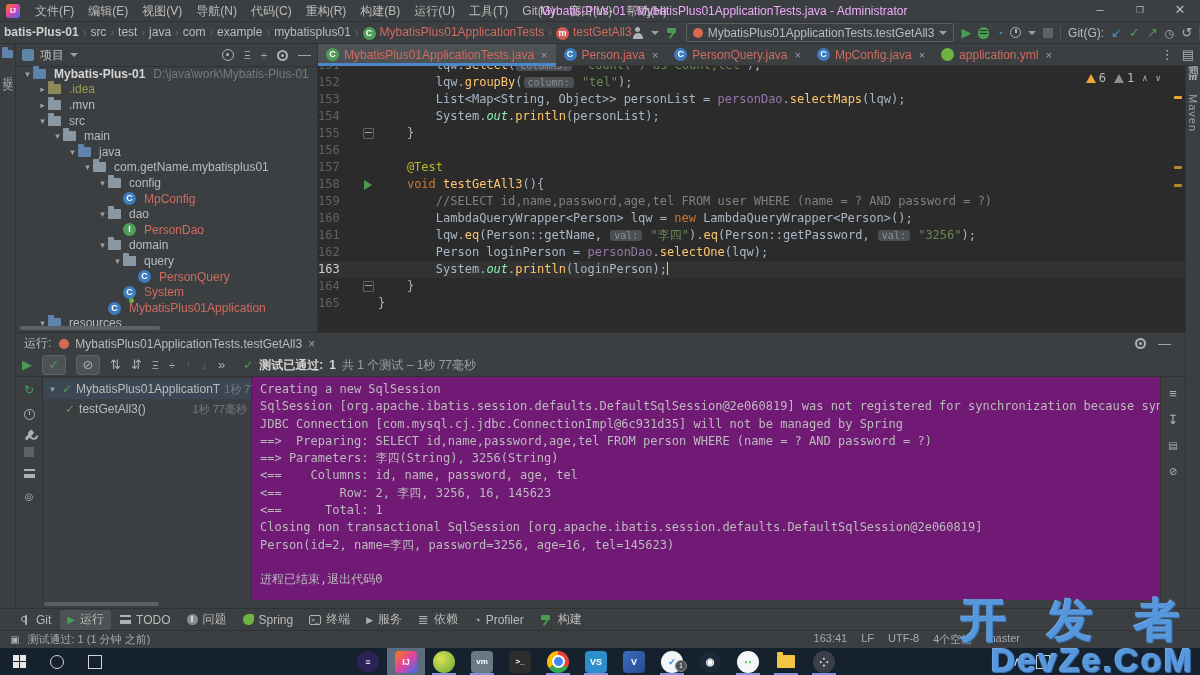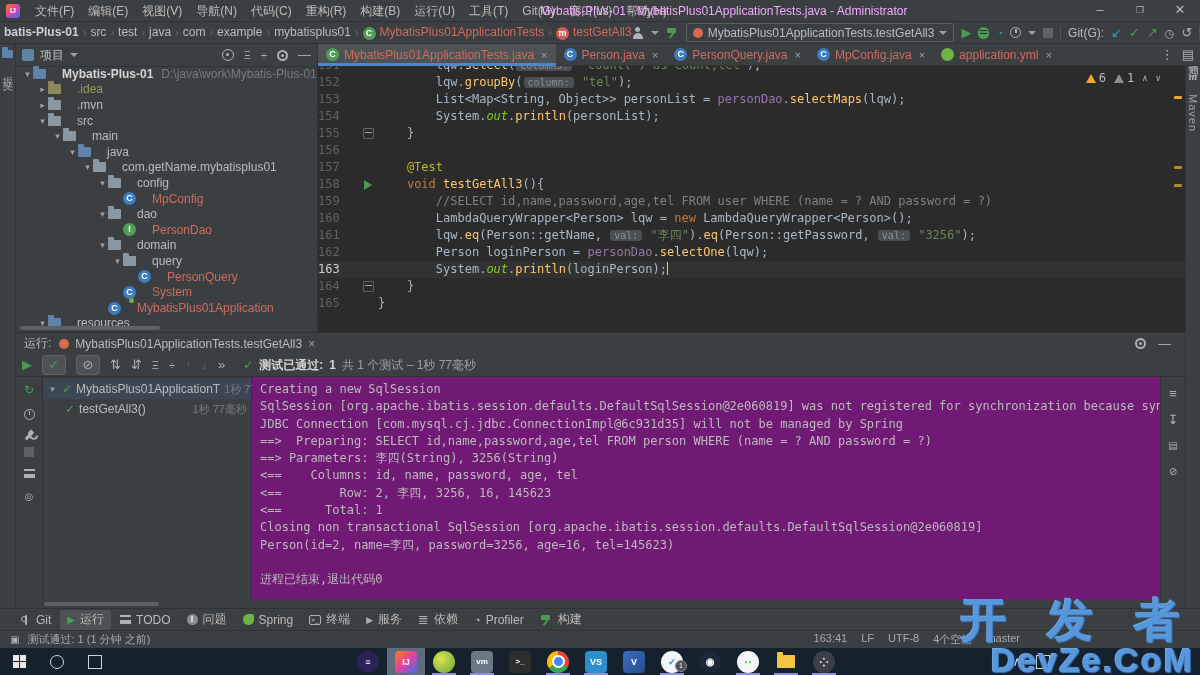--- a/index.html
+++ b/index.html
@@ -81,21 +81,21 @@
 
   .project-panel{position:absolute;left:16px;top:44px;width:302px;height:288px;background:#3c3f41;
     border-right:1px solid #323232;box-sizing:border-box;}
   .pp-header{height:22px;display:flex;align-items:center;gap:6px;padding:0 6px;border-bottom:1px solid #323232;}
   .pp-title{color:#bbbbbb;}
   .pp-sq{width:12px;height:12px;border-radius:2px;background:#6897bb;opacity:.8;}
   .pp-icons{margin-left:auto;display:flex;align-items:center;gap:10px;color:#afb1b3;}
   .tree{position:absolute;left:0;top:22px;right:0;bottom:0;overflow:hidden;}
   .tree-row{height:15.6px;display:flex;align-items:center;white-space:nowrap;cursor:default;}
   .tree-arrow{width:11px;text-align:center;color:#9da0a3;font-size:9px;flex:none;}
-  .tree-label{margin-left:16px;color:#bbbbbb;}
+  .tree-label{margin-left:8px;color:#bbbbbb;}
   .tree-label.bold{font-weight:bold;color:#d5d5d5;}
   .tree-path{margin-left:8px;color:#787b7e;}
   .salmon{color:#cf6b5f;}
   .tree-hscroll{position:absolute;left:4px;bottom:2px;width:140px;height:4px;border-radius:2px;background:#5e6163;}
 
   
   .tabsbar{position:absolute;left:318px;top:44px;width:882px;height:22px;background:#3c3f41;
     display:flex;align-items:stretch;border-bottom:1px solid #323232;box-sizing:border-box;}
   .etab{display:flex;align-items:center;gap:5px;padding:0 8px;color:#cf6b5f;position:relative;}
   .etab.active{background:#4e5254;}
@@ -108,21 +108,21 @@
   .code-line{position:relative;height:17px;line-height:17px;white-space:pre;font-size:12px;}
   .code-line.current{background:#323232;}
   .ln{display:inline-block;width:34px;text-align:left;color:#606366;padding-right:6px;}
   .code-line.current .ln{color:#d0d0d0;}
   .foldcol{display:inline-block;width:20px;text-align:center;}
   .fold-box{display:inline-block;width:9px;height:9px;border:1px solid #5f6264;border-radius:1px;position:relative;vertical-align:middle;}
   .fold-box::after{content:"";position:absolute;left:1px;right:1px;top:3px;height:1px;background:#9da0a3;}
   .run-gutter{display:inline-block;width:0;height:0;border-top:5px solid transparent;border-bottom:5px solid transparent;
     border-left:8px solid #499c54;vertical-align:middle;}
   .t-pln{color:#a9b7c6}.t-kw{color:#cc7832}.t-str{color:#6a8759}.t-cmt{color:#808080}
-  .t-ann{color:#bbb529}.t-mth{color:#ffc66d}.t-fld{color:#9876aa}.t-fldi{color:#84cc16;font-style:italic}
+  .t-ann{color:#bbb529}.t-mth{color:#ffc66d}.t-fld{color:#9876aa}.t-fldi{color:#86efac;font-style:italic}
   .t-inlay{background:#4b4e52;color:#8c9093;border-radius:3px;font-size:10px;padding:0 4px;margin:0 1px;}
   .caret{display:inline-block;width:1px;height:13px;background:#c8c8c8;vertical-align:-2px;}
   .editor-badges{position:absolute;right:24px;top:5px;display:flex;align-items:center;gap:8px;color:#bbbbbb;z-index:3;}
   .err-stripe{position:absolute;right:1px;top:0;width:12px;height:266px;}
   .stripe-mark{position:absolute;right:2px;width:8px;height:3px;border-radius:1px;}
 
   
   .run-panel{position:absolute;left:16px;top:332px;width:1169px;height:276px;background:#3c3f41;
     border-top:1px solid #323232;box-sizing:border-box;}
   .rp-header{height:21px;display:flex;align-items:center;gap:8px;padding:0 8px;}

